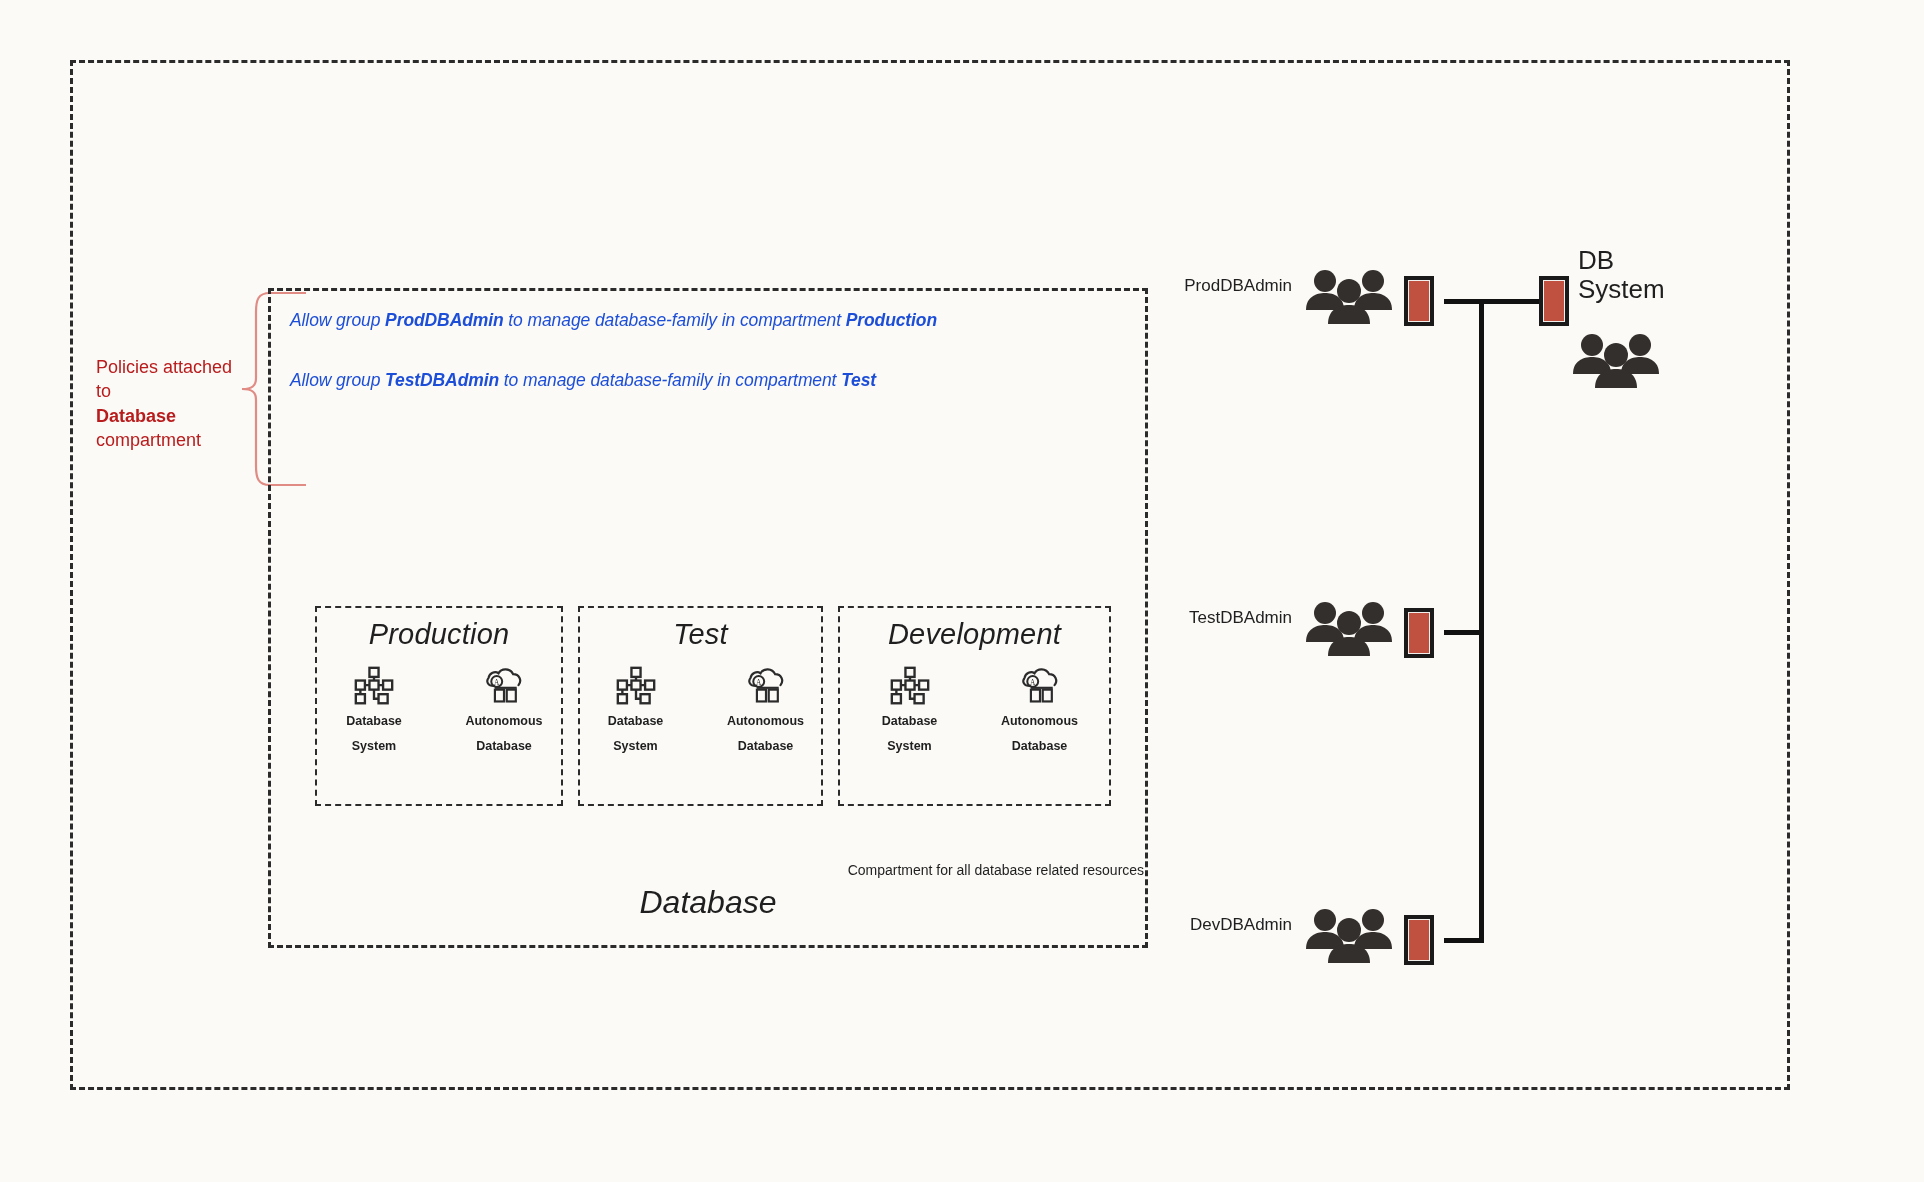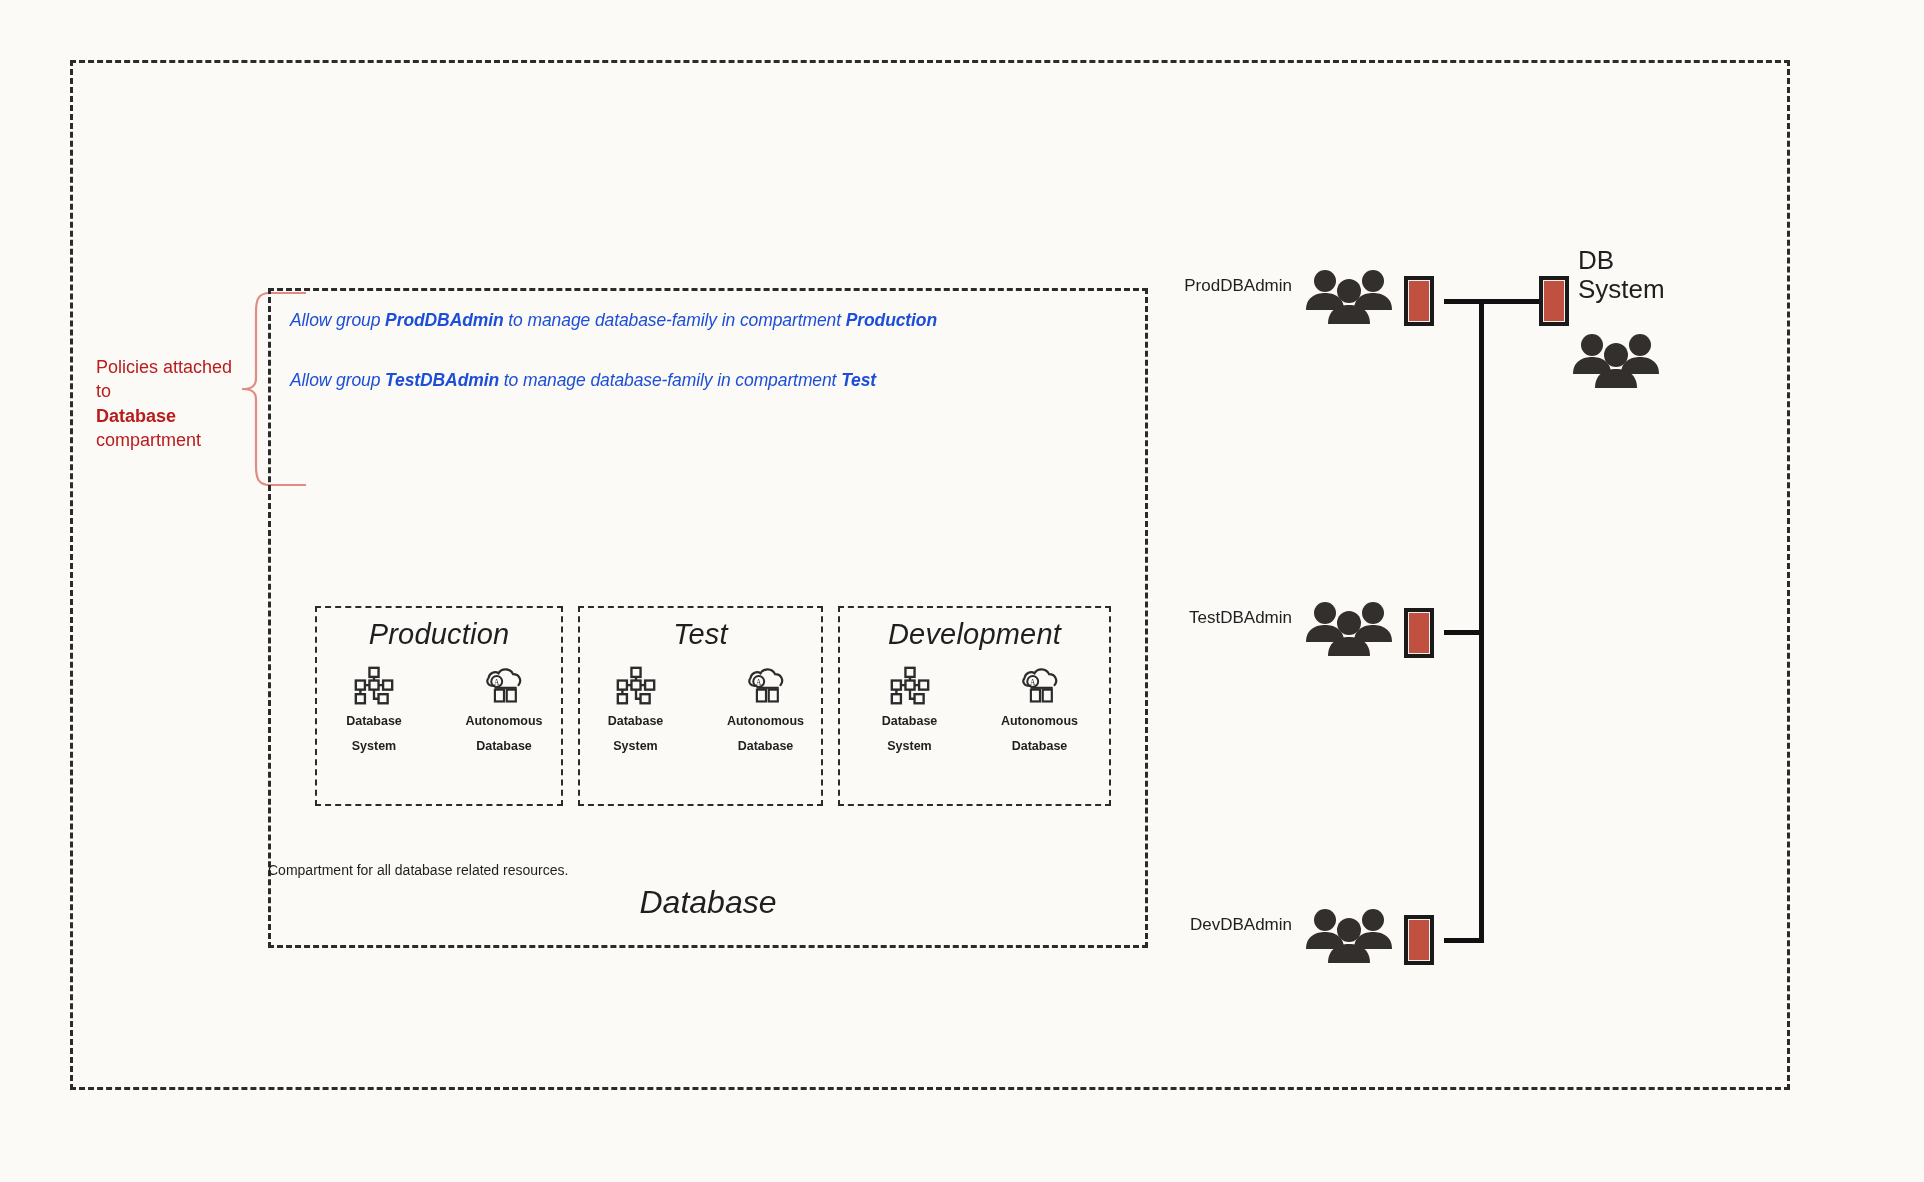--- a/index.html
+++ b/index.html
@@ -117,21 +117,21 @@
     color: #1f1f1f;
     line-height: 2.0;
   }
 
   
   .db-caption {
     position: absolute;
     left: 268px;
     top: 862px;
     width: 880px;
-    text-align: left;
+    text-align: right;
     font-size: 14px;
     color: #1f1f1f;
   }
   .db-name {
     position: absolute;
     left: 268px;
     top: 884px;
     width: 880px;
     text-align: center;
     font-size: 32px;

